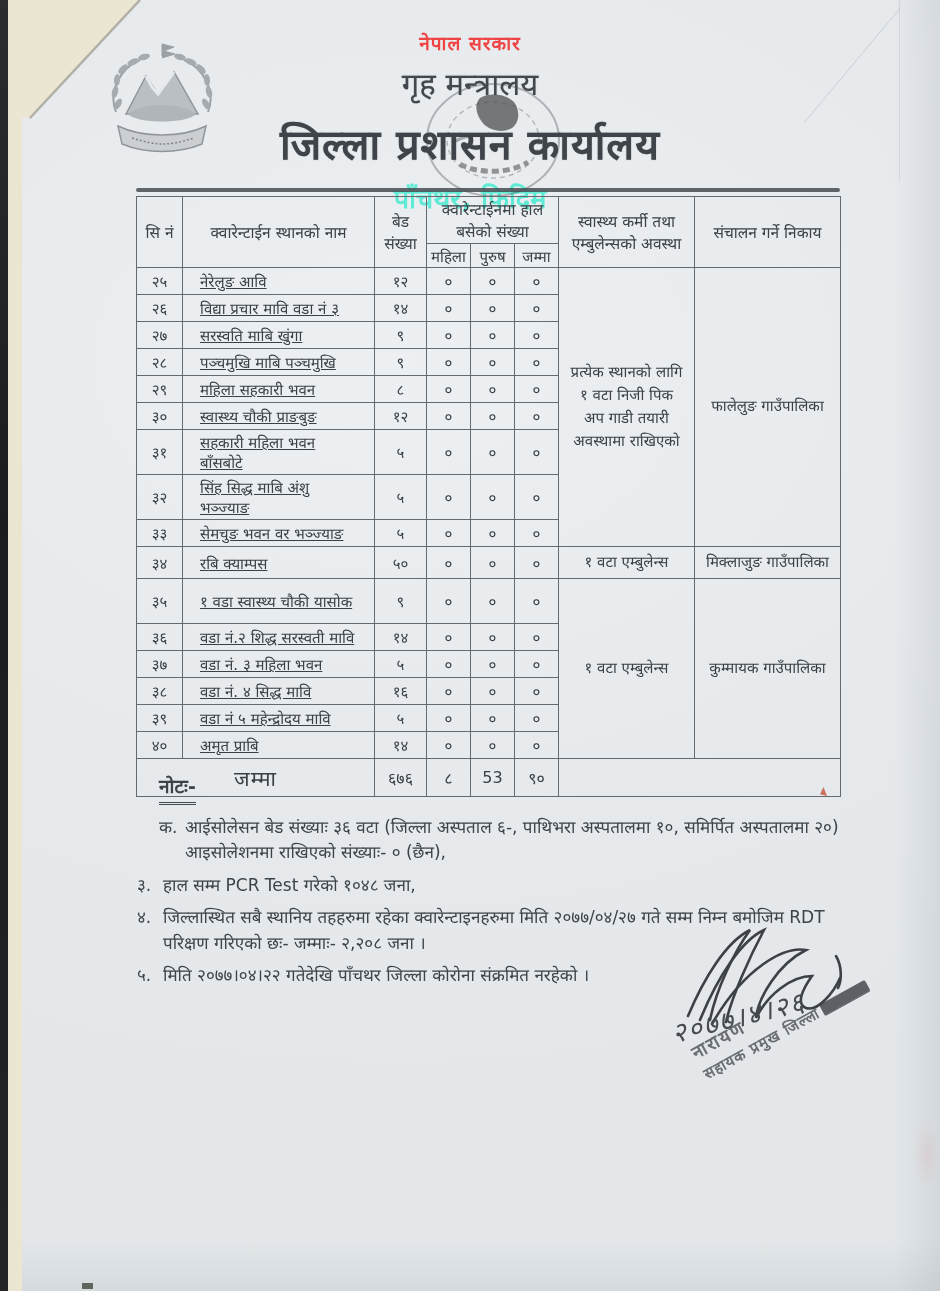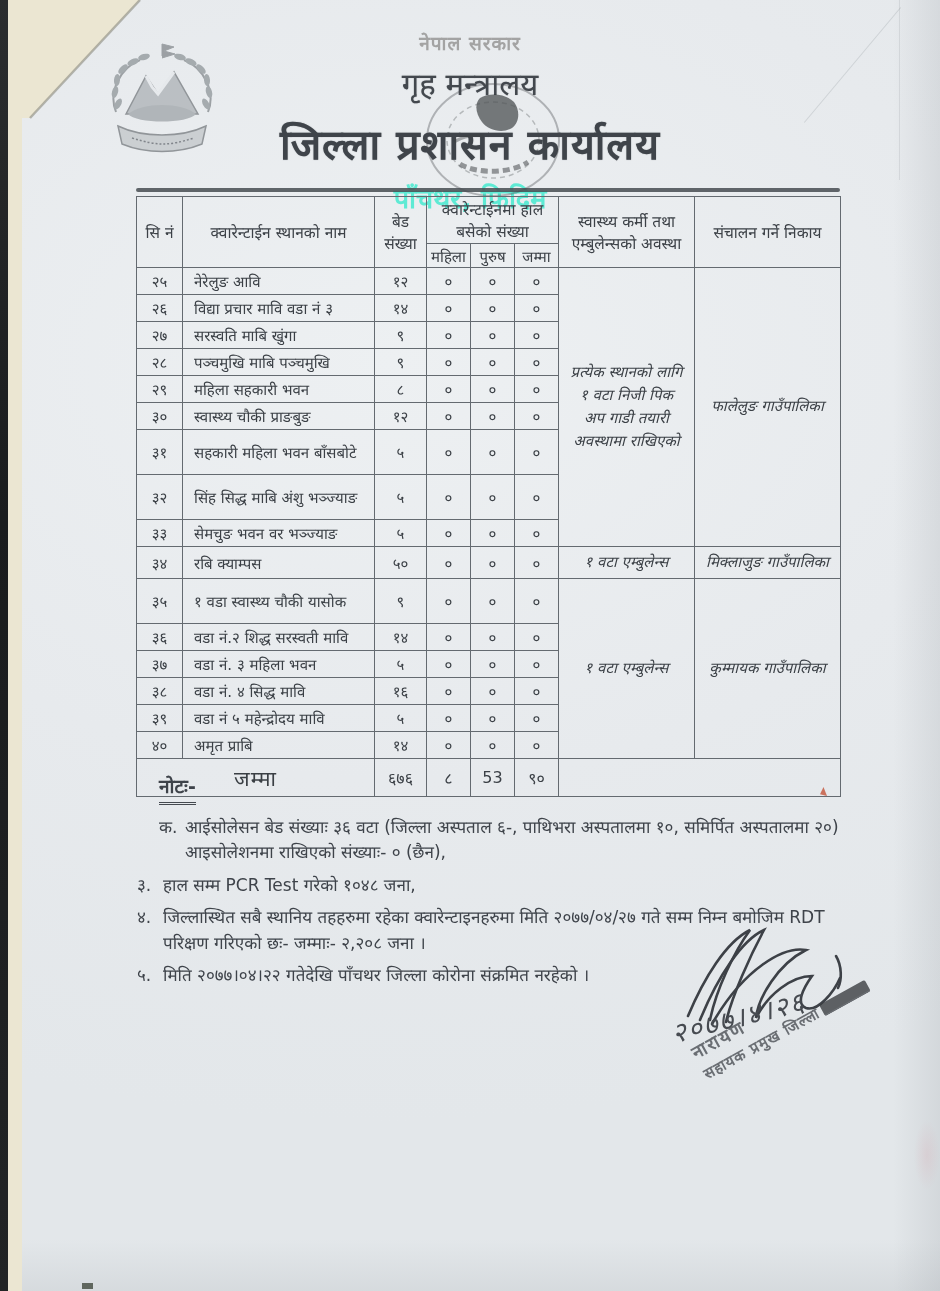--- a/index.html
+++ b/index.html
@@ -37,21 +37,21 @@
   .speck-red { position:absolute; left:820px; top:787px; width:7px; height:9px;
     background:#c4543a; opacity:.8; clip-path:polygon(50% 0,100% 100%,0 80%); }
   .smudge-pink { position:absolute; right:0; top:1120px; width:26px; height:70px;
     background:radial-gradient(closest-side,#d8a8b0,transparent); opacity:.25; }
   .mark-bl { position:absolute; left:82px; top:1283px; width:11px; height:6px;
     background:#4a5148; opacity:.85; }
 
   
   .hdr-center { position:absolute; left:0; top:30px; width:100%; text-align:center;
     color:#3f444a; }
-  .hdr-govt  { font-size:19px; font-weight:bold; letter-spacing:1px; color:#a3a3a3; }
+  .hdr-govt  { font-size:19px; font-weight:bold; letter-spacing:1px; color:#ef4444; }
   .hdr-ministry { font-size:31px; font-weight:normal; margin-top:6px; color:#43484e;
     text-shadow:0 0 1px rgba(70,75,80,.45); }
   .hdr-office { font-size:41px; font-weight:bold; margin-top:11px; color:#3f444a;
     text-shadow:0 0 1px rgba(70,75,80,.5); letter-spacing:1px; }
   .hdr-location { font-size:27px; font-weight:bold; margin-top:8px; color:#5eead4; }
 
   .hdr-contact { position:absolute; right:95px; top:58px; text-align:left;
     font-size:13px; color:#4a4f55; line-height:24px; }
   .hdr-contact b { font-size:14px; }
 
@@ -66,23 +66,23 @@
   table.t { border-collapse:collapse; table-layout:fixed; width:704px;
     font-size:15px; color:#3b4046; }
   table.t td, table.t th { border:1px solid #646a70; text-align:center;
     vertical-align:middle; font-weight:normal; padding:1px 3px; }
   .col-sn{width:46px} .col-name{width:192px} .col-bed{width:52px}
   .col-f{width:44px} .col-m{width:44px} .col-t{width:44px}
   .col-amb{width:136px} .col-op{width:146px}
   th { color:#3c4147; }
   .th-top { height:46px; font-size:15.5px; }
   .th-sub { height:24px; }
-  .c-name { text-align:left !important; padding:2px 11px !important; }
+  .c-name { text-align:left !important; padding:2px 17px !important;text-decoration:underline; }
   .h1 { height:27px; } .h2 { height:45px; }
-  .c-amb, .c-op { font-size:15px; line-height:1.55; padding:4px 9px !important;font-style:italic; }
+  .c-amb, .c-op { font-size:15px; line-height:1.55; padding:4px 9px !important; }
   .total-row { height:38px; }
   .total-label { font-size:21px; font-weight:bold; letter-spacing:1px; color:#3a3f44; }
   .total-num { font-size:16px; }
 
   
   .notes { position:absolute; left:137px; top:772px; width:715px;
     font-size:17px; color:#3e434a; line-height:1.5; }
   .notes-heading { font-size:19px; font-weight:bold; display:inline-block;
     border-bottom:3px double #454a50; padding-bottom:1px; margin-bottom:10px;
     margin-left:22px; }

